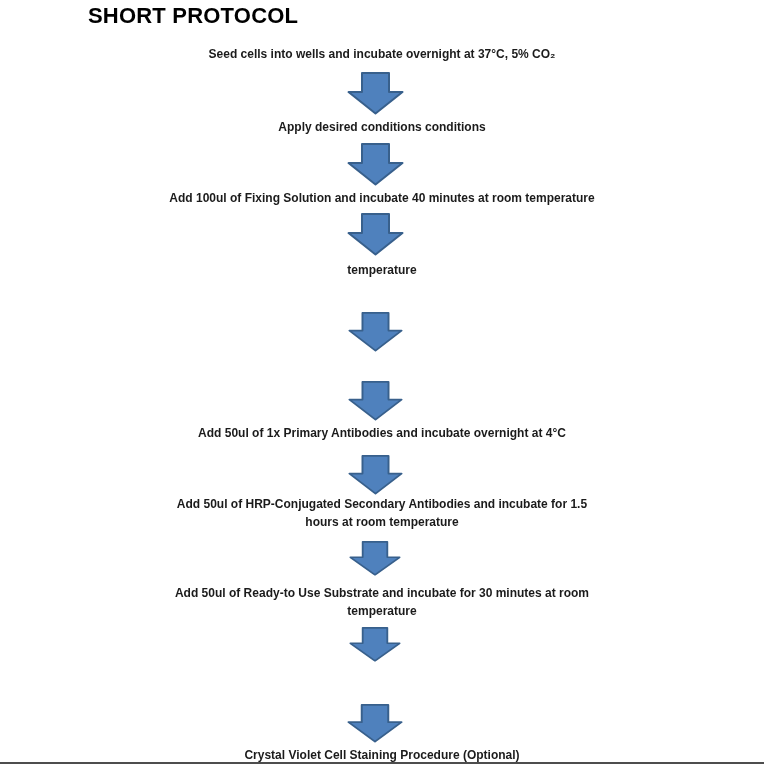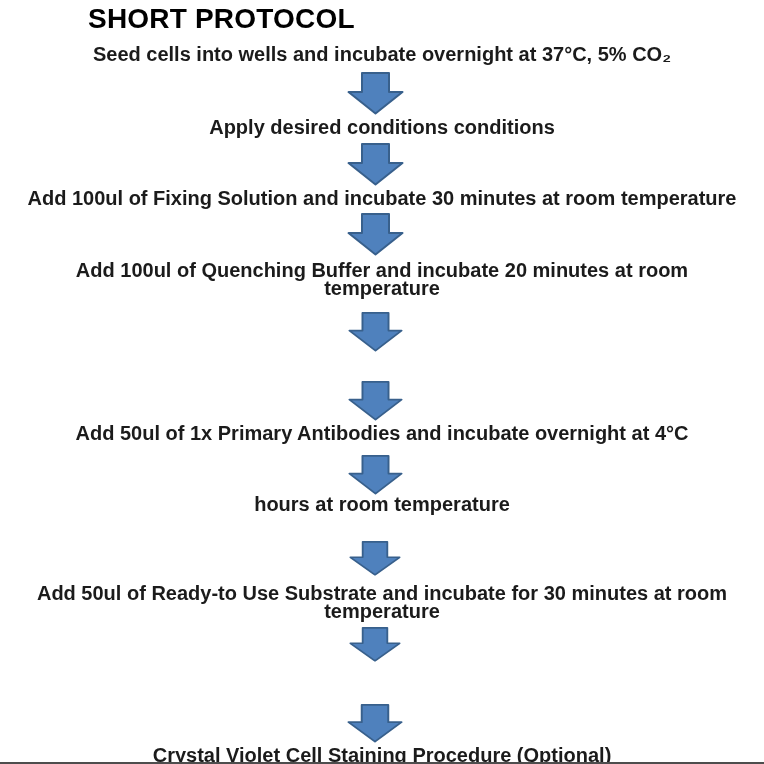--- a/index.html
+++ b/index.html
@@ -19,32 +19,32 @@
     position: relative;
     width: 764px;
     height: 764px;
     background: var(--background);
     overflow: hidden;
   }
   .title {
     position: absolute;
     top: 3px;
     left: 88px;
-    font-size: 28px;
+    font-size: 22px;
     font-weight: bold;
     color: #000000;
     letter-spacing: 0.2px;
     white-space: nowrap;
   }
   .step {
     position: absolute;
     left: 0;
     width: 764px;
     text-align: center;
-    font-size: 20px;
+    font-size: 12px;
     font-weight: bold;
     line-height: 18px;
     color: var(--text);
     white-space: nowrap;
   }
   .step .line { white-space: nowrap; }
   .arrow { position: absolute; display: block; }
   .arrow polygon {
     fill: var(--arrow-fill);
     stroke: var(--arrow-border);
@@ -75,46 +75,46 @@
   </svg>
 
   <div class="step" style="top:118px">
     <div class="line">Apply desired conditions conditions</div>
   </div>
   <svg class="arrow" style="top:143px;left:347px;width:57px;height:43px" viewBox="0 0 57 43" preserveAspectRatio="none">
     <polygon points="15,1 42,1 42,20 55.5,20 28.5,41.5 1.5,20 15,20"></polygon>
   </svg>
 
   <div class="step" style="top:189px">
-    <div class="line">Add 100ul of Fixing Solution and incubate 30 minutes at room temperature</div>
+    <div class="line">Add 100ul of Fixing Solution and incubate 40 minutes at room temperature</div>
   </div>
   <svg class="arrow" style="top:213px;left:347px;width:57px;height:43px" viewBox="0 0 57 43" preserveAspectRatio="none">
     <polygon points="15,1 42,1 42,20 55.5,20 28.5,41.5 1.5,20 15,20"></polygon>
   </svg>
 
   <div class="step" style="top:261px">
-    <div class="line">Add 100ul of Quenching Buffer and incubate 20 minutes at room</div>
     <div class="line">temperature</div>
   </div>
   <svg class="arrow" style="top:312px;left:348px;width:55px;height:40px" viewBox="0 0 57 43" preserveAspectRatio="none">
     <polygon points="15,1 42,1 42,20 55.5,20 28.5,41.5 1.5,20 15,20"></polygon>
   </svg>
 
   <svg class="arrow" style="top:381px;left:348px;width:55px;height:40px" viewBox="0 0 57 43" preserveAspectRatio="none">
     <polygon points="15,1 42,1 42,20 55.5,20 28.5,41.5 1.5,20 15,20"></polygon>
   </svg>
 
   <div class="step" style="top:424px">
     <div class="line">Add 50ul of 1x Primary Antibodies and incubate overnight at 4°C</div>
   </div>
   <svg class="arrow" style="top:455px;left:348px;width:55px;height:40px" viewBox="0 0 57 43" preserveAspectRatio="none">
     <polygon points="15,1 42,1 42,20 55.5,20 28.5,41.5 1.5,20 15,20"></polygon>
   </svg>
 
   <div class="step" style="top:495px">
+    <div class="line">Add 50ul of HRP-Conjugated Secondary Antibodies and incubate for 1.5</div>
     <div class="line">hours at room temperature</div>
   </div>
   <svg class="arrow" style="top:541px;left:349px;width:52px;height:35px" viewBox="0 0 57 43" preserveAspectRatio="none">
     <polygon points="15,1 42,1 42,20 55.5,20 28.5,41.5 1.5,20 15,20"></polygon>
   </svg>
 
   <div class="step" style="top:584px">
     <div class="line">Add 50ul of Ready-to Use Substrate and incubate for 30 minutes at room</div>
     <div class="line">temperature</div>
   </div>

